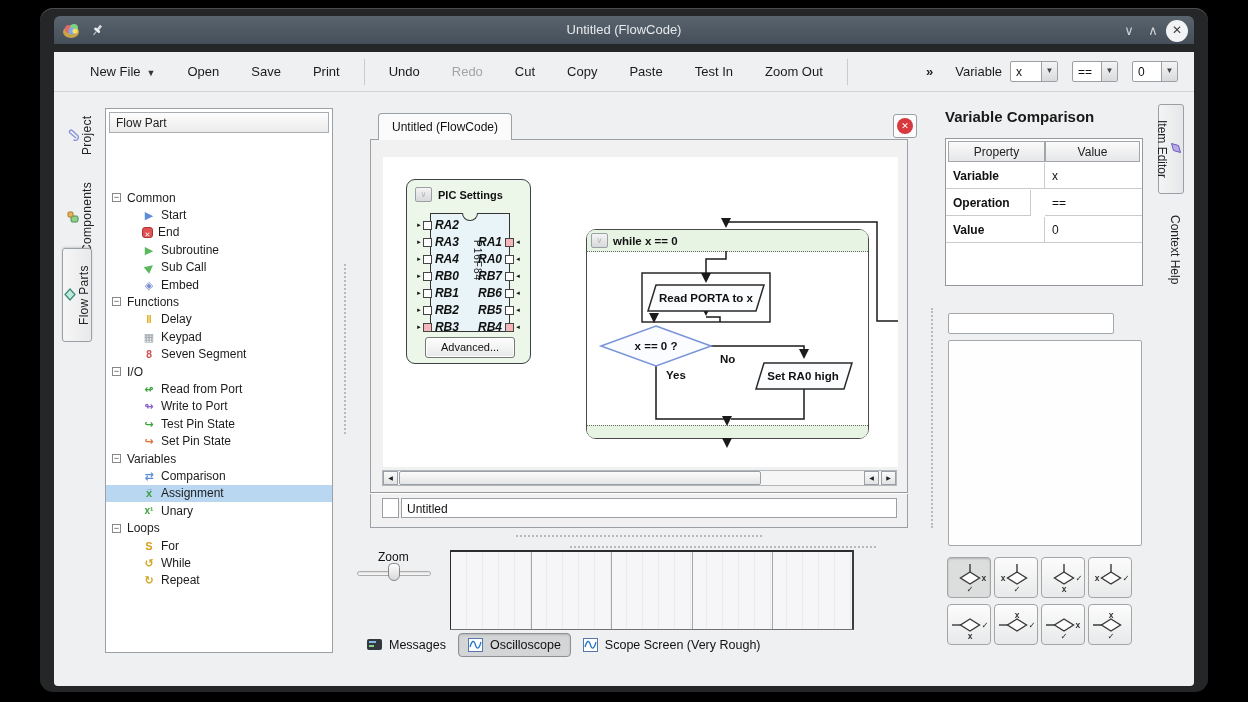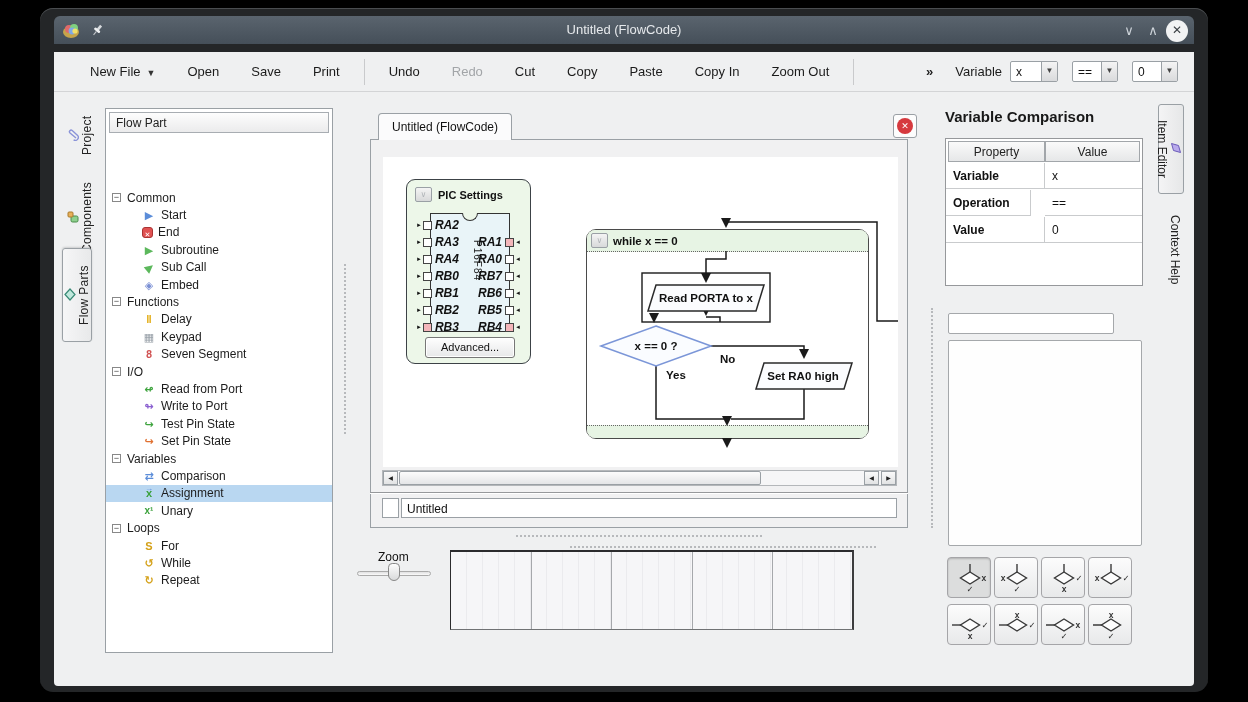--- a/index.html
+++ b/index.html
@@ -171,21 +171,21 @@
             <div class="tb-btn">New File<span class="caret">▼</span></div>
             <div class="tb-btn">Open</div>
             <div class="tb-btn">Save</div>
             <div class="tb-btn">Print</div>
             <div class="tb-sep"></div>
             <div class="tb-btn">Undo</div>
             <div class="tb-btn disabled">Redo</div>
             <div class="tb-btn">Cut</div>
             <div class="tb-btn">Copy</div>
             <div class="tb-btn">Paste</div>
-            <div class="tb-btn">Copy In</div>
+            <div class="tb-btn">Test In</div>
             <div class="tb-btn">Zoom Out</div>
             <div class="tb-sep"></div>
           </span>
         <div class="tb-right">
           <span class="tb-overflow">»</span>
           <span class="tb-varlabel">Variable</span>
           <div class="combo" style="width:48px;">
             <span class="val">x</span>
             <span class="dd" style="margin-left:auto;">▼</span>
           </div>
@@ -482,20 +482,40 @@
       
       <div class="zoom-label">Zoom</div>
       <div class="zoom-track"></div>
       <div class="zoom-thumb"></div>
       <div class="scope">
         <span class="major" style="left:20%;"></span>
           <span class="major" style="left:40%;"></span>
         <span class="major" style="left:60%;"></span>
           <span class="major" style="left:80%;"></span>
       </div>
+      <div class="status-tabs">
+          <div class="st-tab">
+            <span class="ic-msg"></span>
+            <span class="lbl">Messages</span>
+          </div>
+          <div class="st-tab selected">
+            <svg width="15" height="14">
+              <rect x="0.5" y="0.5" width="14" height="13" fill="#fff" stroke="#5577aa"></rect>
+              <path d="M2,9 C4,2 6,2 7.5,7 C9,12 11,11 13,4" fill="none" stroke="#2277cc" stroke-width="1.3"></path>
+            </svg>
+            <span class="lbl">Oscilloscope</span>
+          </div>
+          <div class="st-tab">
+            <svg width="15" height="14">
+              <rect x="0.5" y="0.5" width="14" height="13" fill="#fff" stroke="#5577aa"></rect>
+              <path d="M2,9 C4,2 6,2 7.5,7 C9,12 11,11 13,4" fill="none" stroke="#2277cc" stroke-width="1.3"></path>
+            </svg>
+            <span class="lbl">Scope Screen (Very Rough)</span>
+          </div>
+        </div>
 
     <div class="op-btn selected" style="left: 893px; top: 505px;">
           <svg width="38" height="31">
             <g stroke="#3a3a3a" stroke-width="1.4" fill="#fdfdfd">
               <path d="M19,1 V9"></path>
               <polygon points="19,9 28.5,15 19,21 9.5,15"></polygon>
             </g>
             <text x="30.5" y="18" text-anchor="start" font-size="8.5" font-weight="bold" fill="#333">x</text>
             <text x="19" y="29" text-anchor="middle" font-size="8.5" font-weight="bold" fill="#333" font-family="DejaVu Sans">✓</text>
           </svg>

